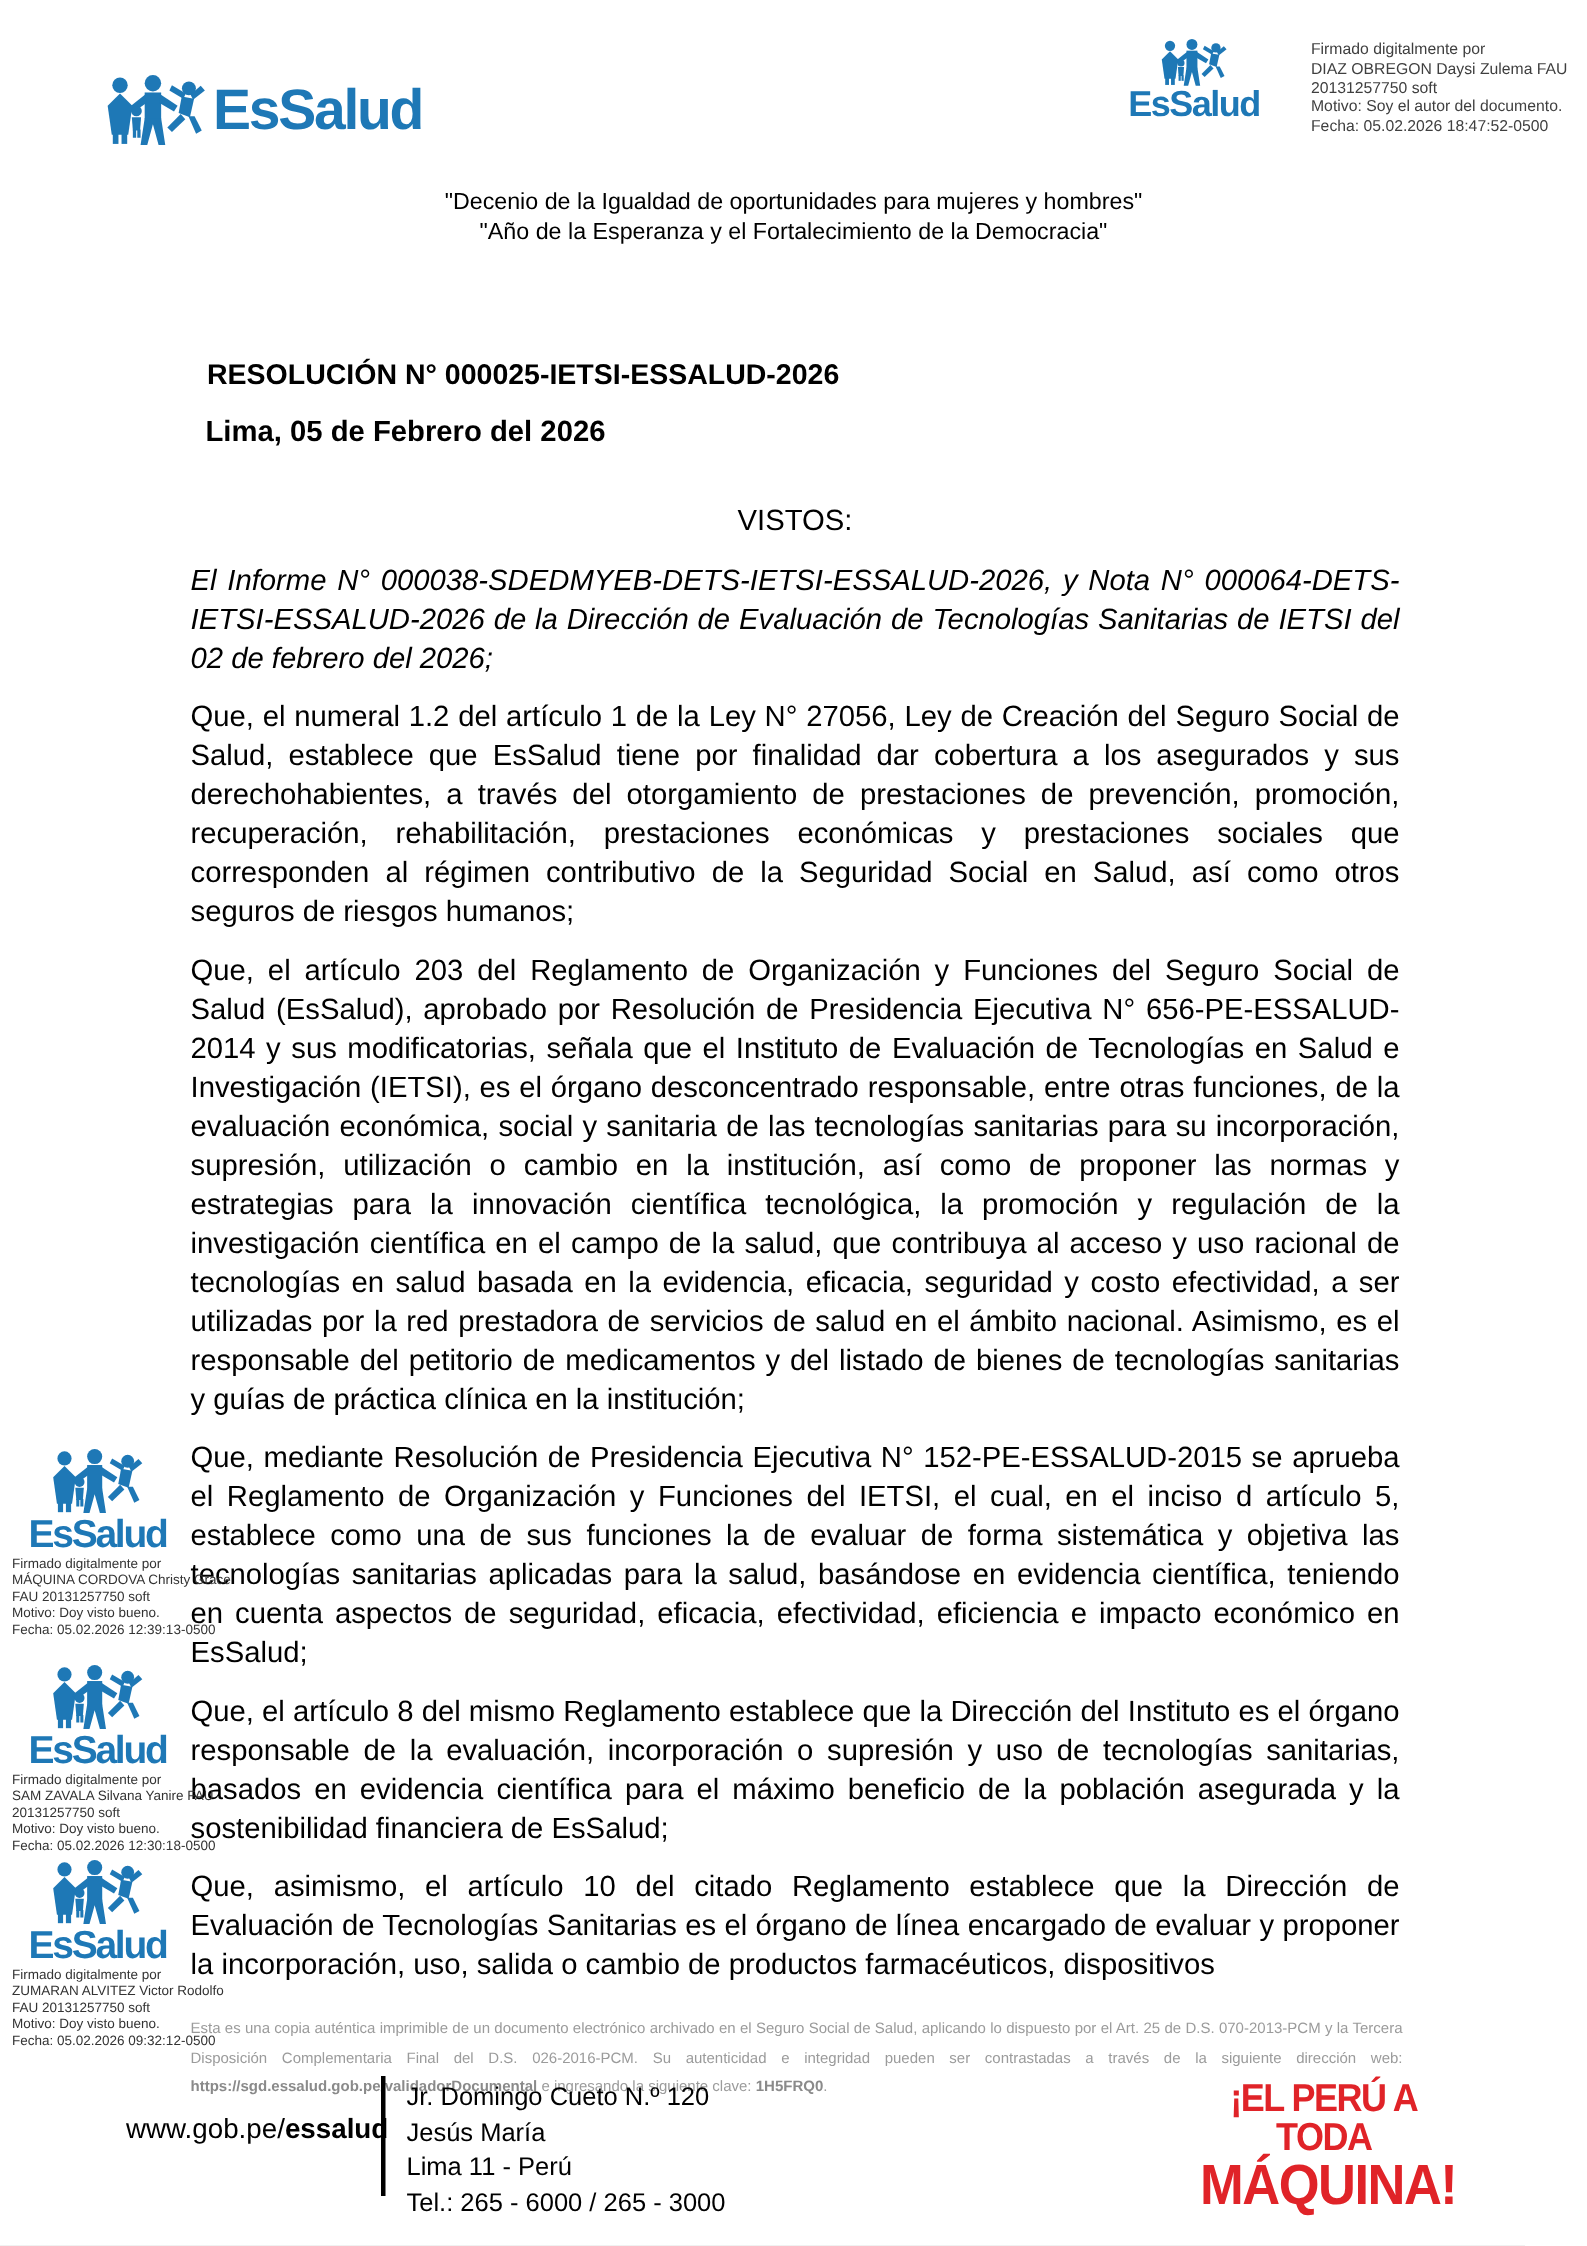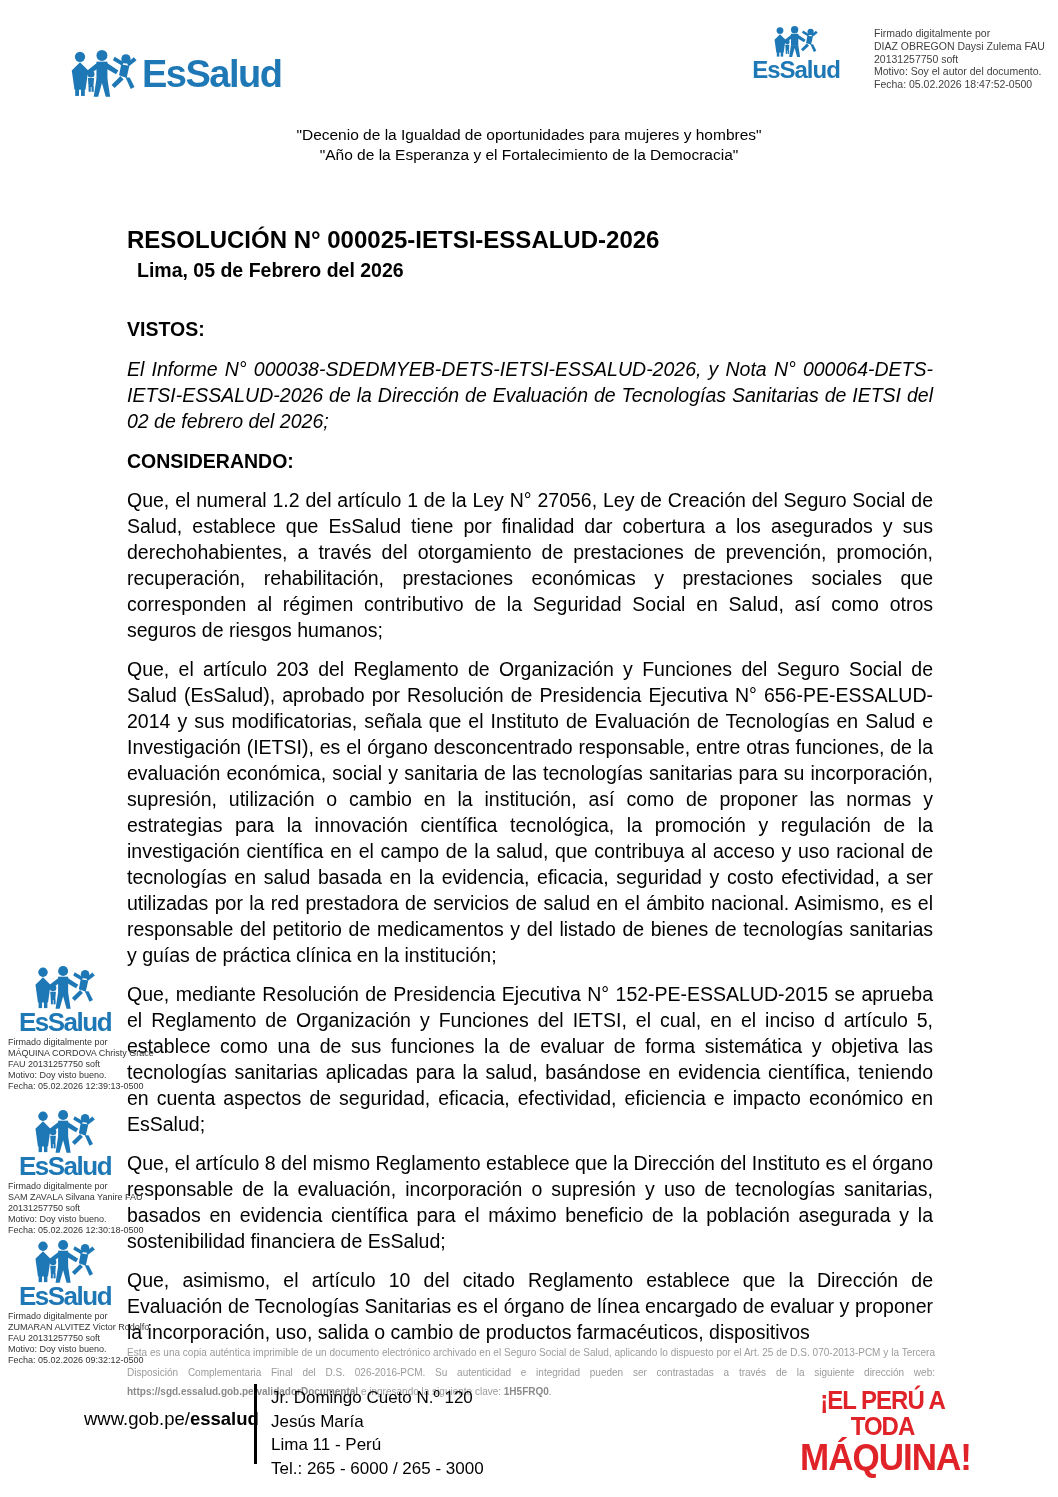--- a/index.html
+++ b/index.html
@@ -31,23 +31,23 @@
   .logo-small .word{font-size:24px;font-weight:bold;color:var(--blue);letter-spacing:-1px;line-height:24px;}
 
   
   .sig-top{position:absolute;left:874px;top:27px;font-size:10.5px;line-height:12.8px;color:var(--sig-text);white-space:nowrap;}
 
   
   .quotes{position:absolute;left:0;top:125px;width:1058px;text-align:center;font-size:15.5px;line-height:20px;}
 
   
   .doc{position:absolute;left:127px;top:227px;width:806px;font-size:19.5px;line-height:26px;}
-  .doc .title{font-weight:bold;font-size:24px;margin:0;}
+  .doc .title{font-weight:bold;font-size:19px;margin:11px;}
   .doc .date{font-weight:bold;margin:4px 0 0 10px;}
-  .doc .h{font-weight:bold;margin:33px 0 0 0;}
+  .doc .h{font-weight:normal;margin:33px 0 0 0;text-align:center;}
   .doc .h2{font-weight:bold;margin:13px 0 0 0;}
   .doc p.para{margin:13px 0 0 0;text-align:justify;}
   .doc p.first{margin:14px 0 0 0;text-align:justify;font-style:italic;}
 
   
   .sig-block{position:absolute;left:8px;width:114px;}
   .sig-block .icon{width:64px;height:44px;display:block;margin:0 auto;}
   .sig-block .word{font-size:26px;font-weight:bold;color:var(--blue);letter-spacing:-1.5px;text-align:center;line-height:24px;}
   .sig-block .lines{font-size:9px;line-height:11px;color:#333;margin-top:3px;white-space:nowrap;}
 
@@ -129,21 +129,20 @@
     <div>"Año de la Esperanza y el Fortalecimiento de la Democracia"</div>
   </div>
 
   <div class="doc">
     <p class="title">RESOLUCIÓN N° 000025-IETSI-ESSALUD-2026</p>
     <p class="date">Lima, 05 de Febrero del 2026</p>
 
     <p class="h">VISTOS:</p>
     <p class="first">El Informe N° 000038-SDEDMYEB-DETS-IETSI-ESSALUD-2026, y Nota N° 000064-DETS-IETSI-ESSALUD-2026 de la Dirección de Evaluación de Tecnologías Sanitarias de IETSI del 02 de febrero del 2026;</p>
 
-    <p class="h2" style="margin-top:14px">CONSIDERANDO:</p>
     <p class="para">Que, el numeral 1.2 del artículo 1 de la Ley N° 27056, Ley de Creación del Seguro Social de Salud, establece que EsSalud tiene por finalidad dar cobertura a los asegurados y sus derechohabientes, a través del otorgamiento de prestaciones de prevención, promoción, recuperación, rehabilitación, prestaciones económicas y prestaciones sociales que corresponden al régimen contributivo de la Seguridad Social en Salud, así como otros seguros de riesgos humanos;</p>
     <p class="para">Que, el artículo 203 del Reglamento de Organización y Funciones del Seguro Social de Salud (EsSalud), aprobado por Resolución de Presidencia Ejecutiva N° 656-PE-ESSALUD-2014 y sus modificatorias, señala que el Instituto de Evaluación de Tecnologías en Salud e Investigación (IETSI), es el órgano desconcentrado responsable, entre otras funciones, de la evaluación económica, social y sanitaria de las tecnologías sanitarias para su incorporación, supresión, utilización o cambio en la institución, así como de proponer las normas y estrategias para la innovación científica tecnológica, la promoción y regulación de la investigación científica en el campo de la salud, que contribuya al acceso y uso racional de tecnologías en salud basada en la evidencia, eficacia, seguridad y costo efectividad, a ser utilizadas por la red prestadora de servicios de salud en el ámbito nacional. Asimismo, es el responsable del petitorio de medicamentos y del listado de bienes de tecnologías sanitarias y guías de práctica clínica en la institución;</p>
     <p class="para">Que, mediante Resolución de Presidencia Ejecutiva N° 152-PE-ESSALUD-2015 se aprueba el Reglamento de Organización y Funciones del IETSI, el cual, en el inciso d artículo 5, establece como una de sus funciones la de evaluar de forma sistemática y objetiva las tecnologías sanitarias aplicadas para la salud, basándose en evidencia científica, teniendo en cuenta aspectos de seguridad, eficacia, efectividad, eficiencia e impacto económico en EsSalud;</p>
     <p class="para">Que, el artículo 8 del mismo Reglamento establece que la Dirección del Instituto es el órgano responsable de la evaluación, incorporación o supresión y uso de tecnologías sanitarias, basados en evidencia científica para el máximo beneficio de la población asegurada y la sostenibilidad financiera de EsSalud;</p>
     <p class="para">Que, asimismo, el artículo 10 del citado Reglamento establece que la Dirección de Evaluación de Tecnologías Sanitarias es el órgano de línea encargado de evaluar y proponer la incorporación, uso, salida o cambio de productos farmacéuticos, dispositivos</p>
   </div>
 
   <div class="sig-block" style="top:966px">
     <svg class="icon">
         <use href="#essalud-icon"></use>

